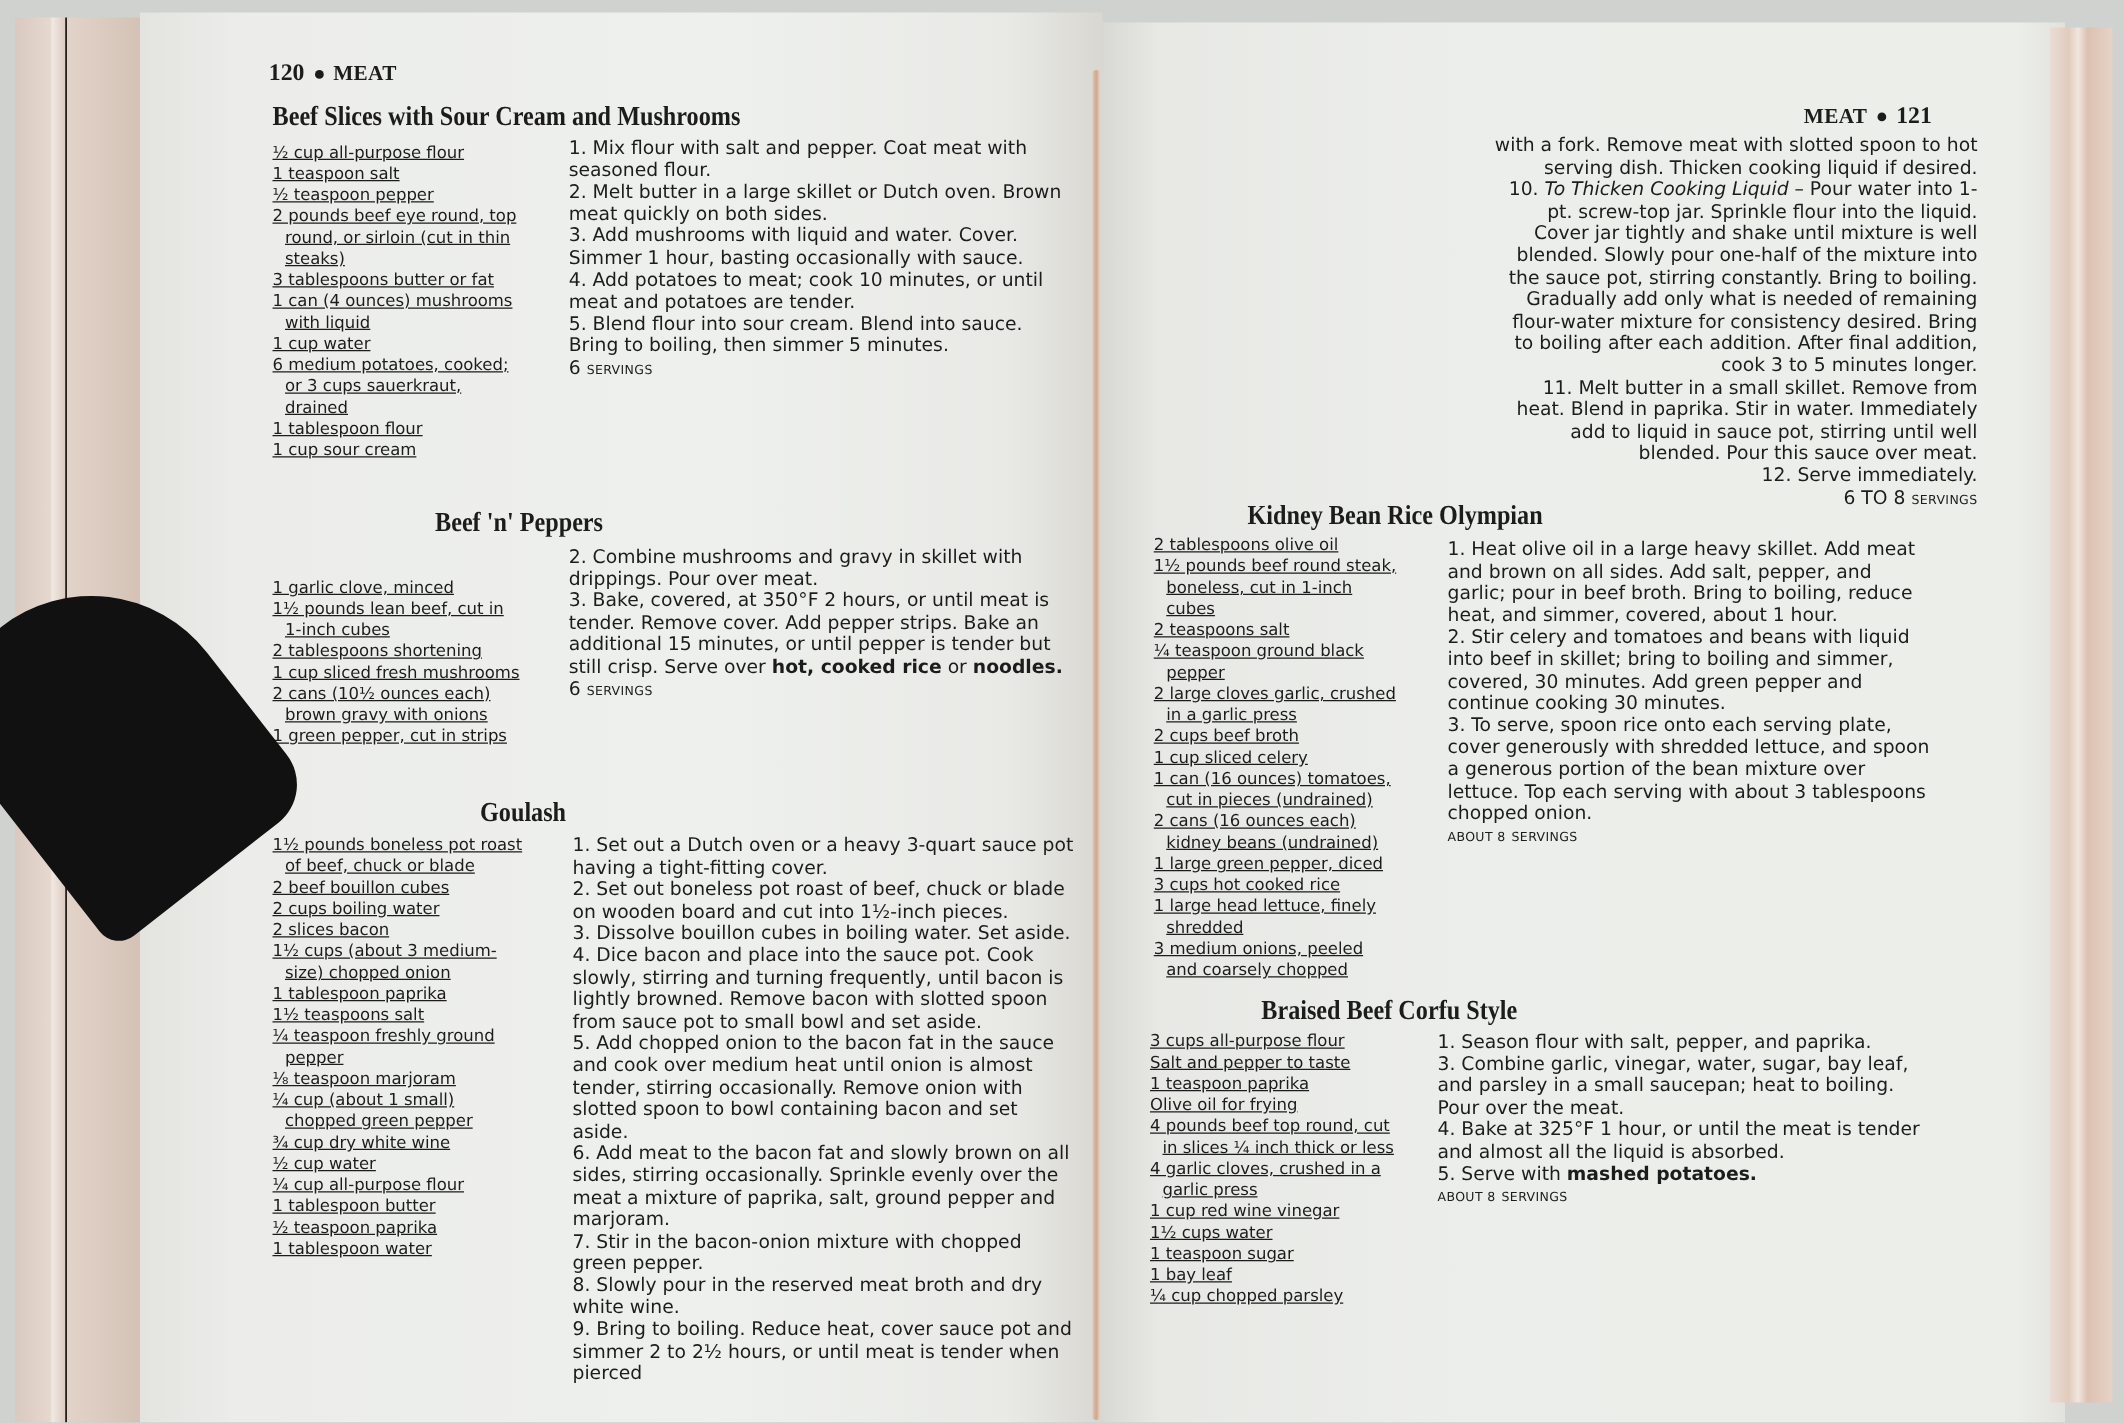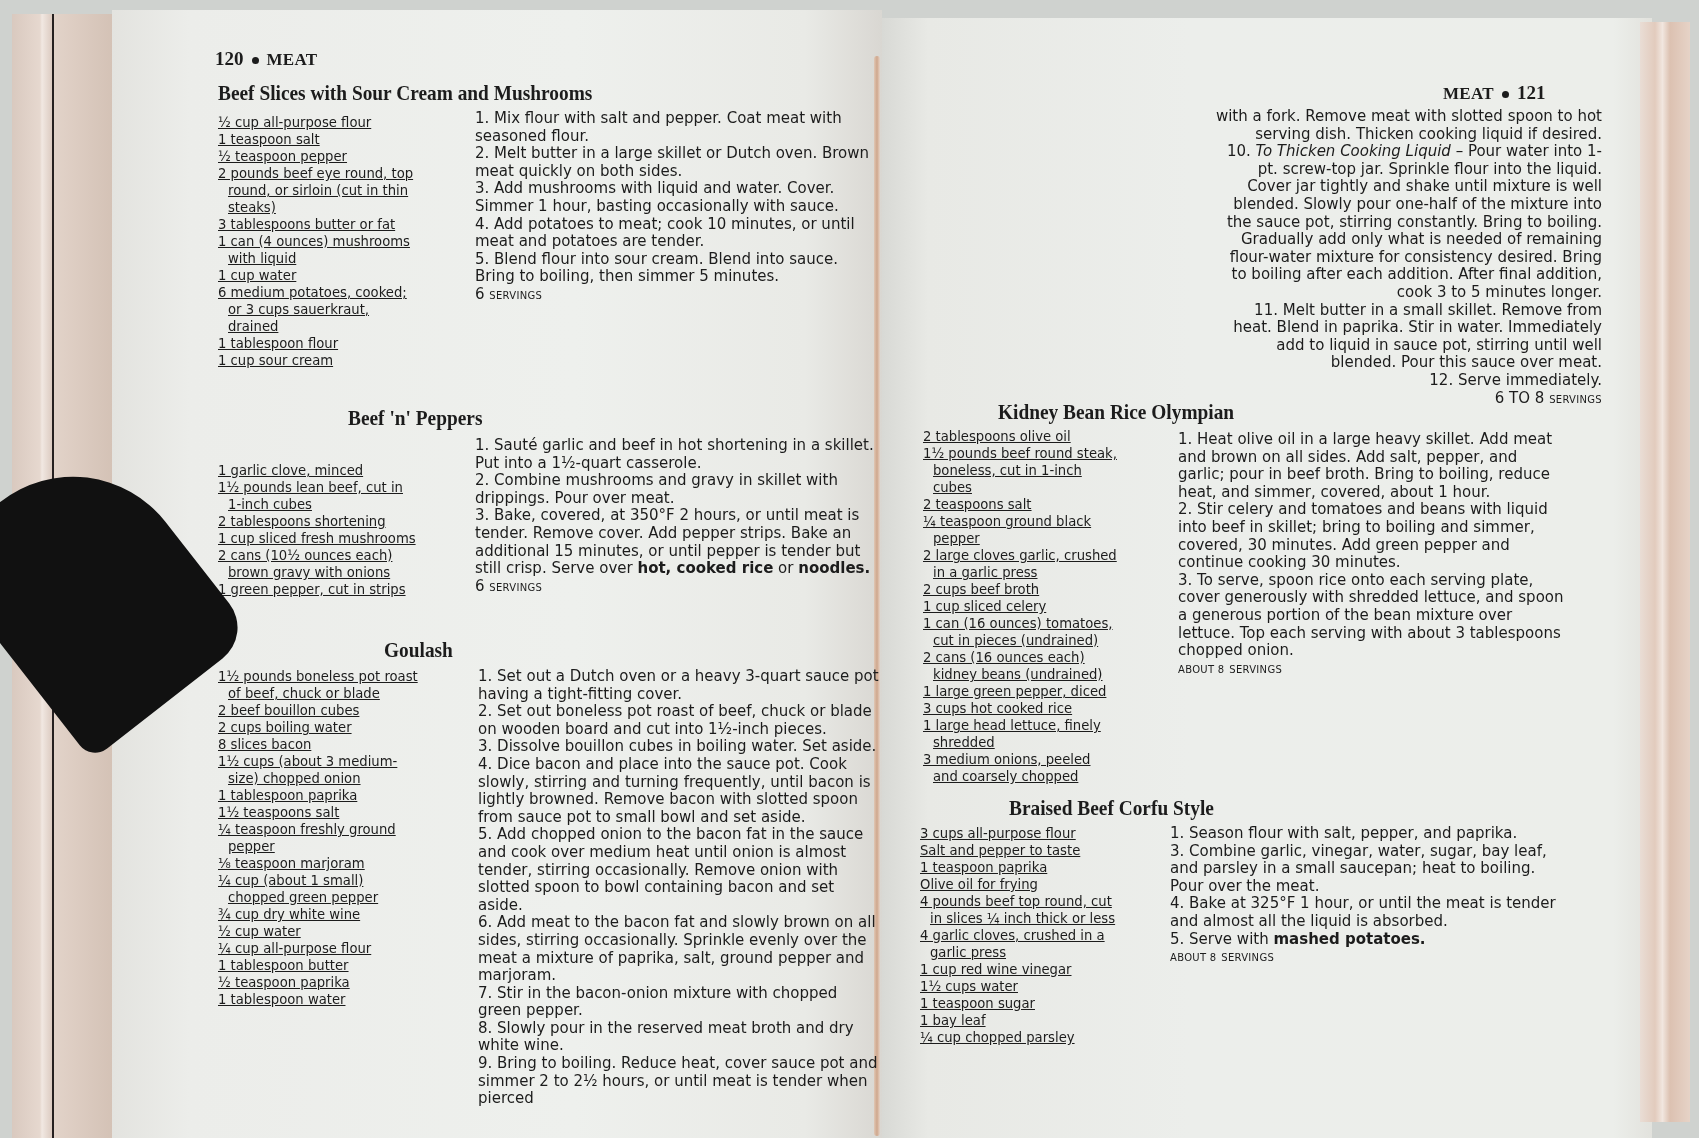--- a/index.html
+++ b/index.html
@@ -19,21 +19,21 @@
     background: linear-gradient(90deg,#e9ddd5 0,#e2cbbd 30%,#f1e6df 45%,#dcc1b1 60%,#e6d3c7 100%); }
   .thumb { position: absolute; left: -10px; top: 465px; width: 205px; height: 260px;
     background: #111; border-radius: 90px 120px 40px 20px; transform: rotate(-38deg); }
   .folio { position: absolute; font-family: "Liberation Serif", serif; font-size: 19px; font-weight: bold; }
   .folio .sect { font-weight: bold; font-size: 17px; letter-spacing: 0.3px; }
   .folio .dot { display: inline-block; width: 7px; height: 7px; background: #1c1c1c; border-radius: 50%; margin: 0 8px; vertical-align: middle; }
 
   .title { position: absolute; font-family: "Liberation Serif", serif; font-weight: bold; font-size: 22px; transform: scaleX(0.88); transform-origin: left center; white-space: nowrap; }
   .ingredients { position: absolute; font-size: 13.2px; line-height: 17px; text-decoration: underline; }
   .ingredients .ing { padding-left: 10px; text-indent: -10px; }
-  .steps { position: absolute; font-size: 15px; line-height: 17.6px; margin-left: 20px; }
+  .steps { position: absolute; font-size: 15px; line-height: 17.6px; }
   .steps .step { }
   .servings { font-size: 15px; }
   .servings .sc { font-size: 10px; letter-spacing: 0.3px; }
   .bold { font-weight: bold; text-align: center; }
   .italic { font-style: italic; }
 </style>
 </head>
 <body>
 
 <div class="book">
@@ -72,32 +72,31 @@
   <div class="title" style="left:348px;top:405px;">Beef 'n' Peppers</div>
   <div class="ingredients" style="left:218px;top:462px;width:200px;">
     <div class="ing">1 garlic clove, minced</div>
     <div class="ing">1½ pounds lean beef, cut in 1-inch cubes</div>
     <div class="ing">2 tablespoons shortening</div>
     <div class="ing">1 cup sliced fresh mushrooms</div>
     <div class="ing">2 cans (10½ ounces each) brown gravy with onions</div>
     <div class="ing">1 green pepper, cut in strips</div>
   </div>
   <div class="steps" style="left:455px;top:437px;width:405px;">
-    <div class="step">1. Sauté garlic and beef in hot shortening in a skillet. Put into a 1½-quart casserole.</div>
     <div class="step">2. Combine mushrooms and gravy in skillet with drippings. Pour over meat.</div>
     <div class="step"><span>3. Bake, covered, at 350°F 2 hours, or until meat is tender. Remove cover. Add pepper strips. Bake an additional 15 minutes, or until pepper is tender but still crisp. Serve over</span> <span class="bold">hot, cooked rice</span><span> or </span><span class="bold">noodles.</span></div>
     <div class="servings"><span>6</span> <span class="sc">SERVINGS</span></div>
   </div>
 
   <div class="title" style="left:384px;top:637px;">Goulash</div>
   <div class="ingredients" style="left:218px;top:668px;width:200px;">
     <div class="ing">1½ pounds boneless pot roast of beef, chuck or blade</div>
     <div class="ing">2 beef bouillon cubes</div>
     <div class="ing">2 cups boiling water</div>
-    <div class="ing">8 slices bacon</div>
+    <div class="ing">2 slices bacon</div>
     <div class="ing">1½ cups (about 3 medium-size) chopped onion</div>
     <div class="ing">1 tablespoon paprika</div>
     <div class="ing">1½ teaspoons salt</div>
     <div class="ing">¼ teaspoon freshly ground pepper</div>
     <div class="ing">⅛ teaspoon marjoram</div>
     <div class="ing">¼ cup (about 1 small) chopped green pepper</div>
     <div class="ing">¾ cup dry white wine</div>
     <div class="ing">½ cup water</div>
     <div class="ing">¼ cup all-purpose flour</div>
     <div class="ing">1 tablespoon butter</div>

